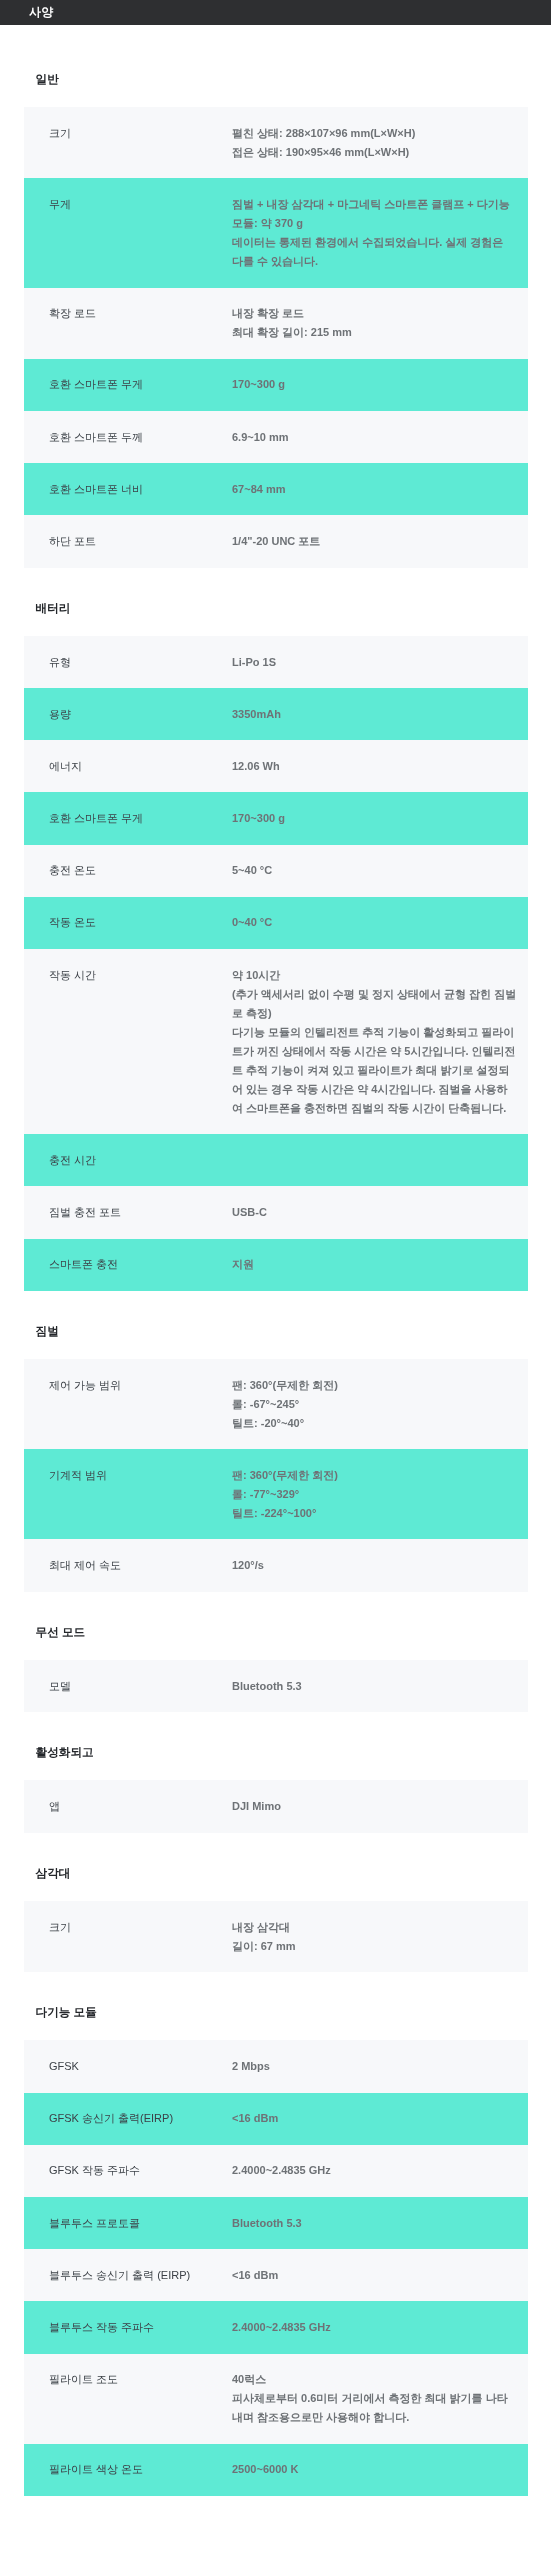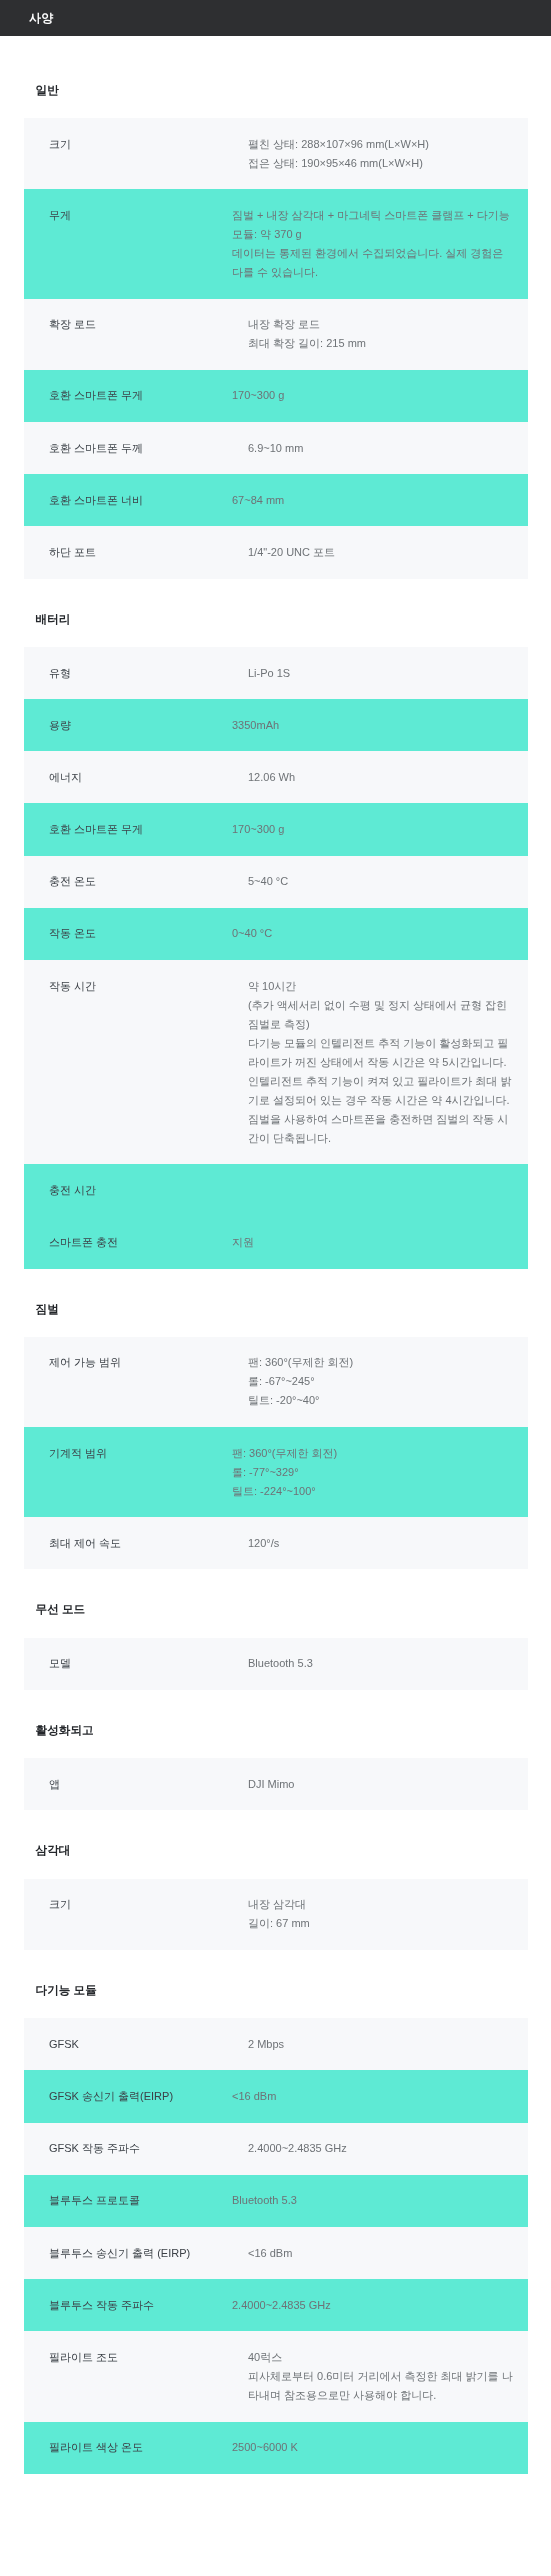--- a/index.html
+++ b/index.html
@@ -8,21 +8,21 @@
     background: #ffffff;
     font-family: "Liberation Sans", "DejaVu Sans", sans-serif;
   }
   body {
     width: 552px;
     min-height: 2576px;
     position: relative;
   }
   
   .app-header {
-    height: 36px;
+    height: 25px;
     background: #2e2f31;
     display: flex;
     align-items: center;
     padding-left: 29px;
     box-sizing: border-box;
   }
   .app-header h1 {
     margin: 0;
     font-size: 12px;
     font-weight: 700;
@@ -49,33 +49,33 @@
   .row {
     display: flex;
     padding: 16.6px 11px 16.6px 25px;
     box-sizing: border-box;
     font-size: 11px;
     line-height: 19px;
     background: #5eead4;
   }
   .row.alt {
     background: #f7f8fa;
-    gap: 16px;
   }
   .row .label {
     flex: 0 0 183px;
     width: 183px;
     padding-right: 26.5px;
     box-sizing: border-box;
     color: #3c4147;
     font-weight: 500;
   }
   .row .value {
     flex: 1 1 auto;
     color: #6e7276;
+    font-weight: bold;
   }
   .row .value p {
     margin: 0;
   }
 </style>
 </head>
 <body>
 
 <header class="app-header">
   <h1>사양</h1>
@@ -175,20 +175,26 @@
           <div class="label">작동 시간</div>
           <div class="value">
             <p>약 10시간</p>
             <p>(추가 액세서리 없이 수평 및 정지 상태에서 균형 잡힌 짐벌로 측정)</p>
             <p>다기능 모듈의 인텔리전트 추적 기능이 활성화되고 필라이트가 꺼진 상태에서 작동 시간은 약 5시간입니다. 인텔리전트 추적 기능이 켜져 있고 필라이트가 최대 밝기로 설정되어 있는 경우 작동 시간은 약 4시간입니다. 짐벌을 사용하여 스마트폰을 충전하면 짐벌의 작동 시간이 단축됩니다.</p>
           </div>
         </div>
         <div class="row">
           <div class="label">충전 시간</div>
         </div>
+        <div class="row alt">
+          <div class="label">짐벌 충전 포트</div>
+          <div class="value">
+            <p>USB-C</p>
+          </div>
+        </div>
         <div class="row">
           <div class="label">스마트폰 충전</div>
           <div class="value">
             <p>지원</p>
           </div>
         </div>
       </div>
     </section>
     <section class="section">
       <h2 class="section-title">짐벌</h2>

